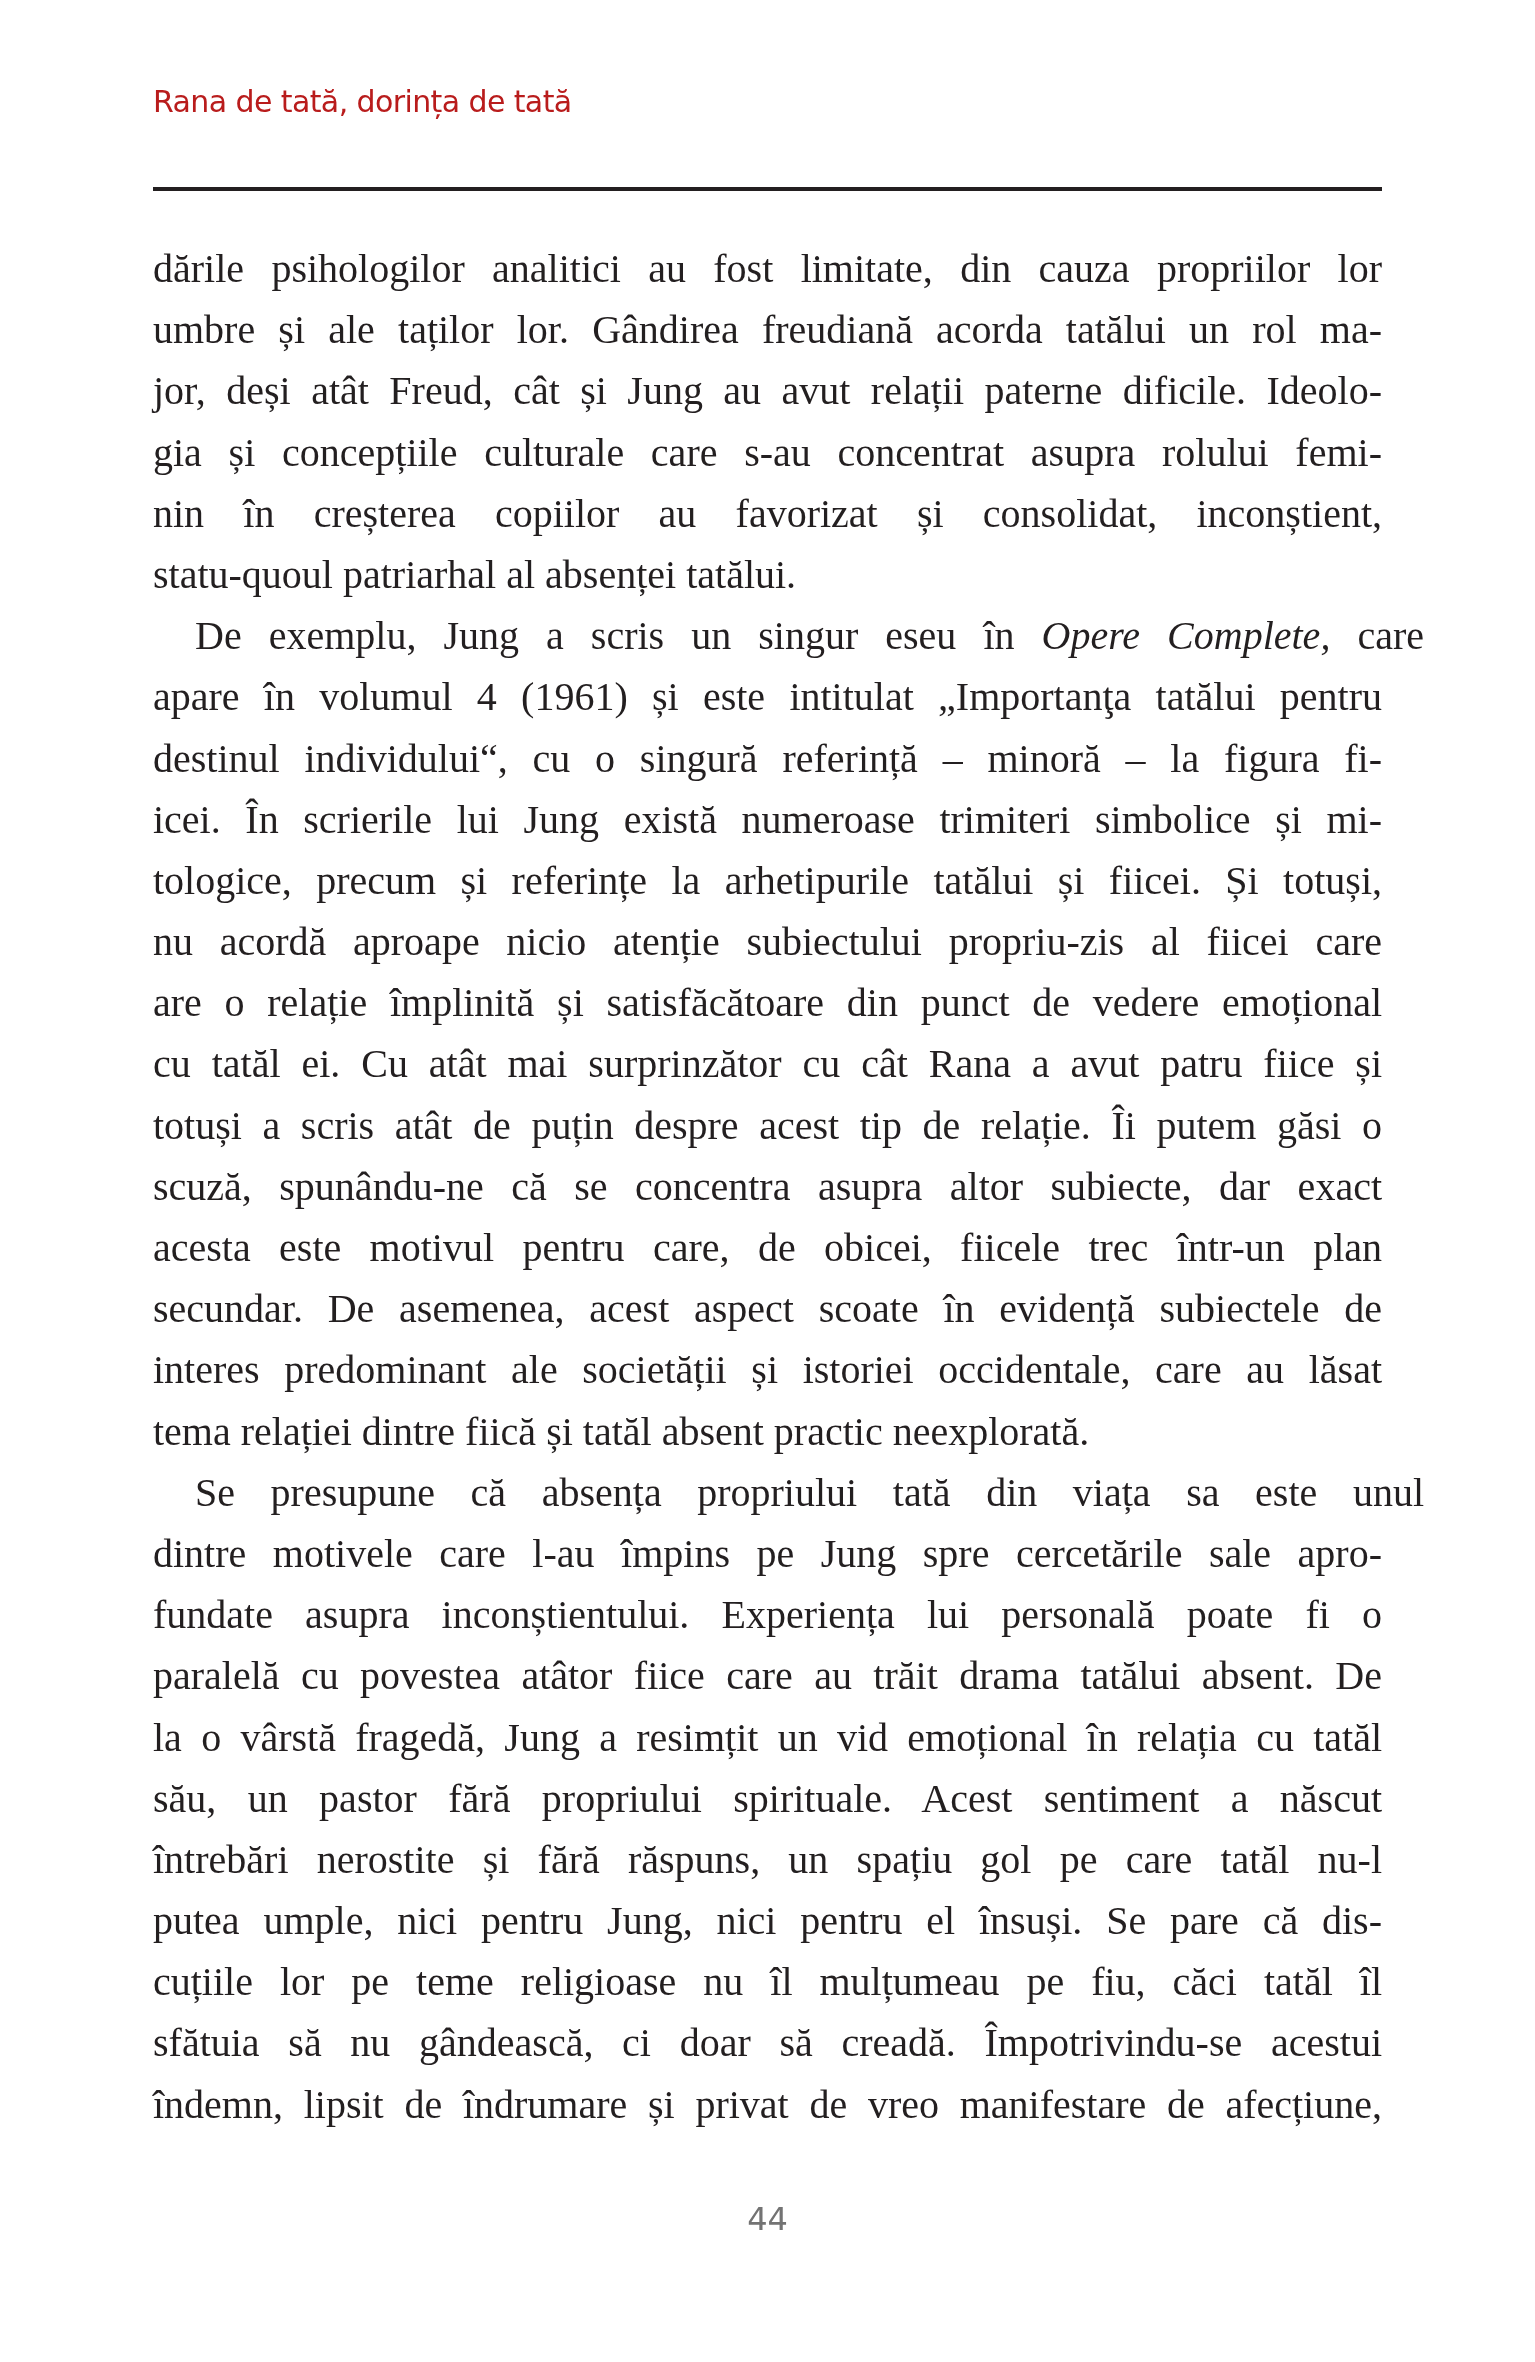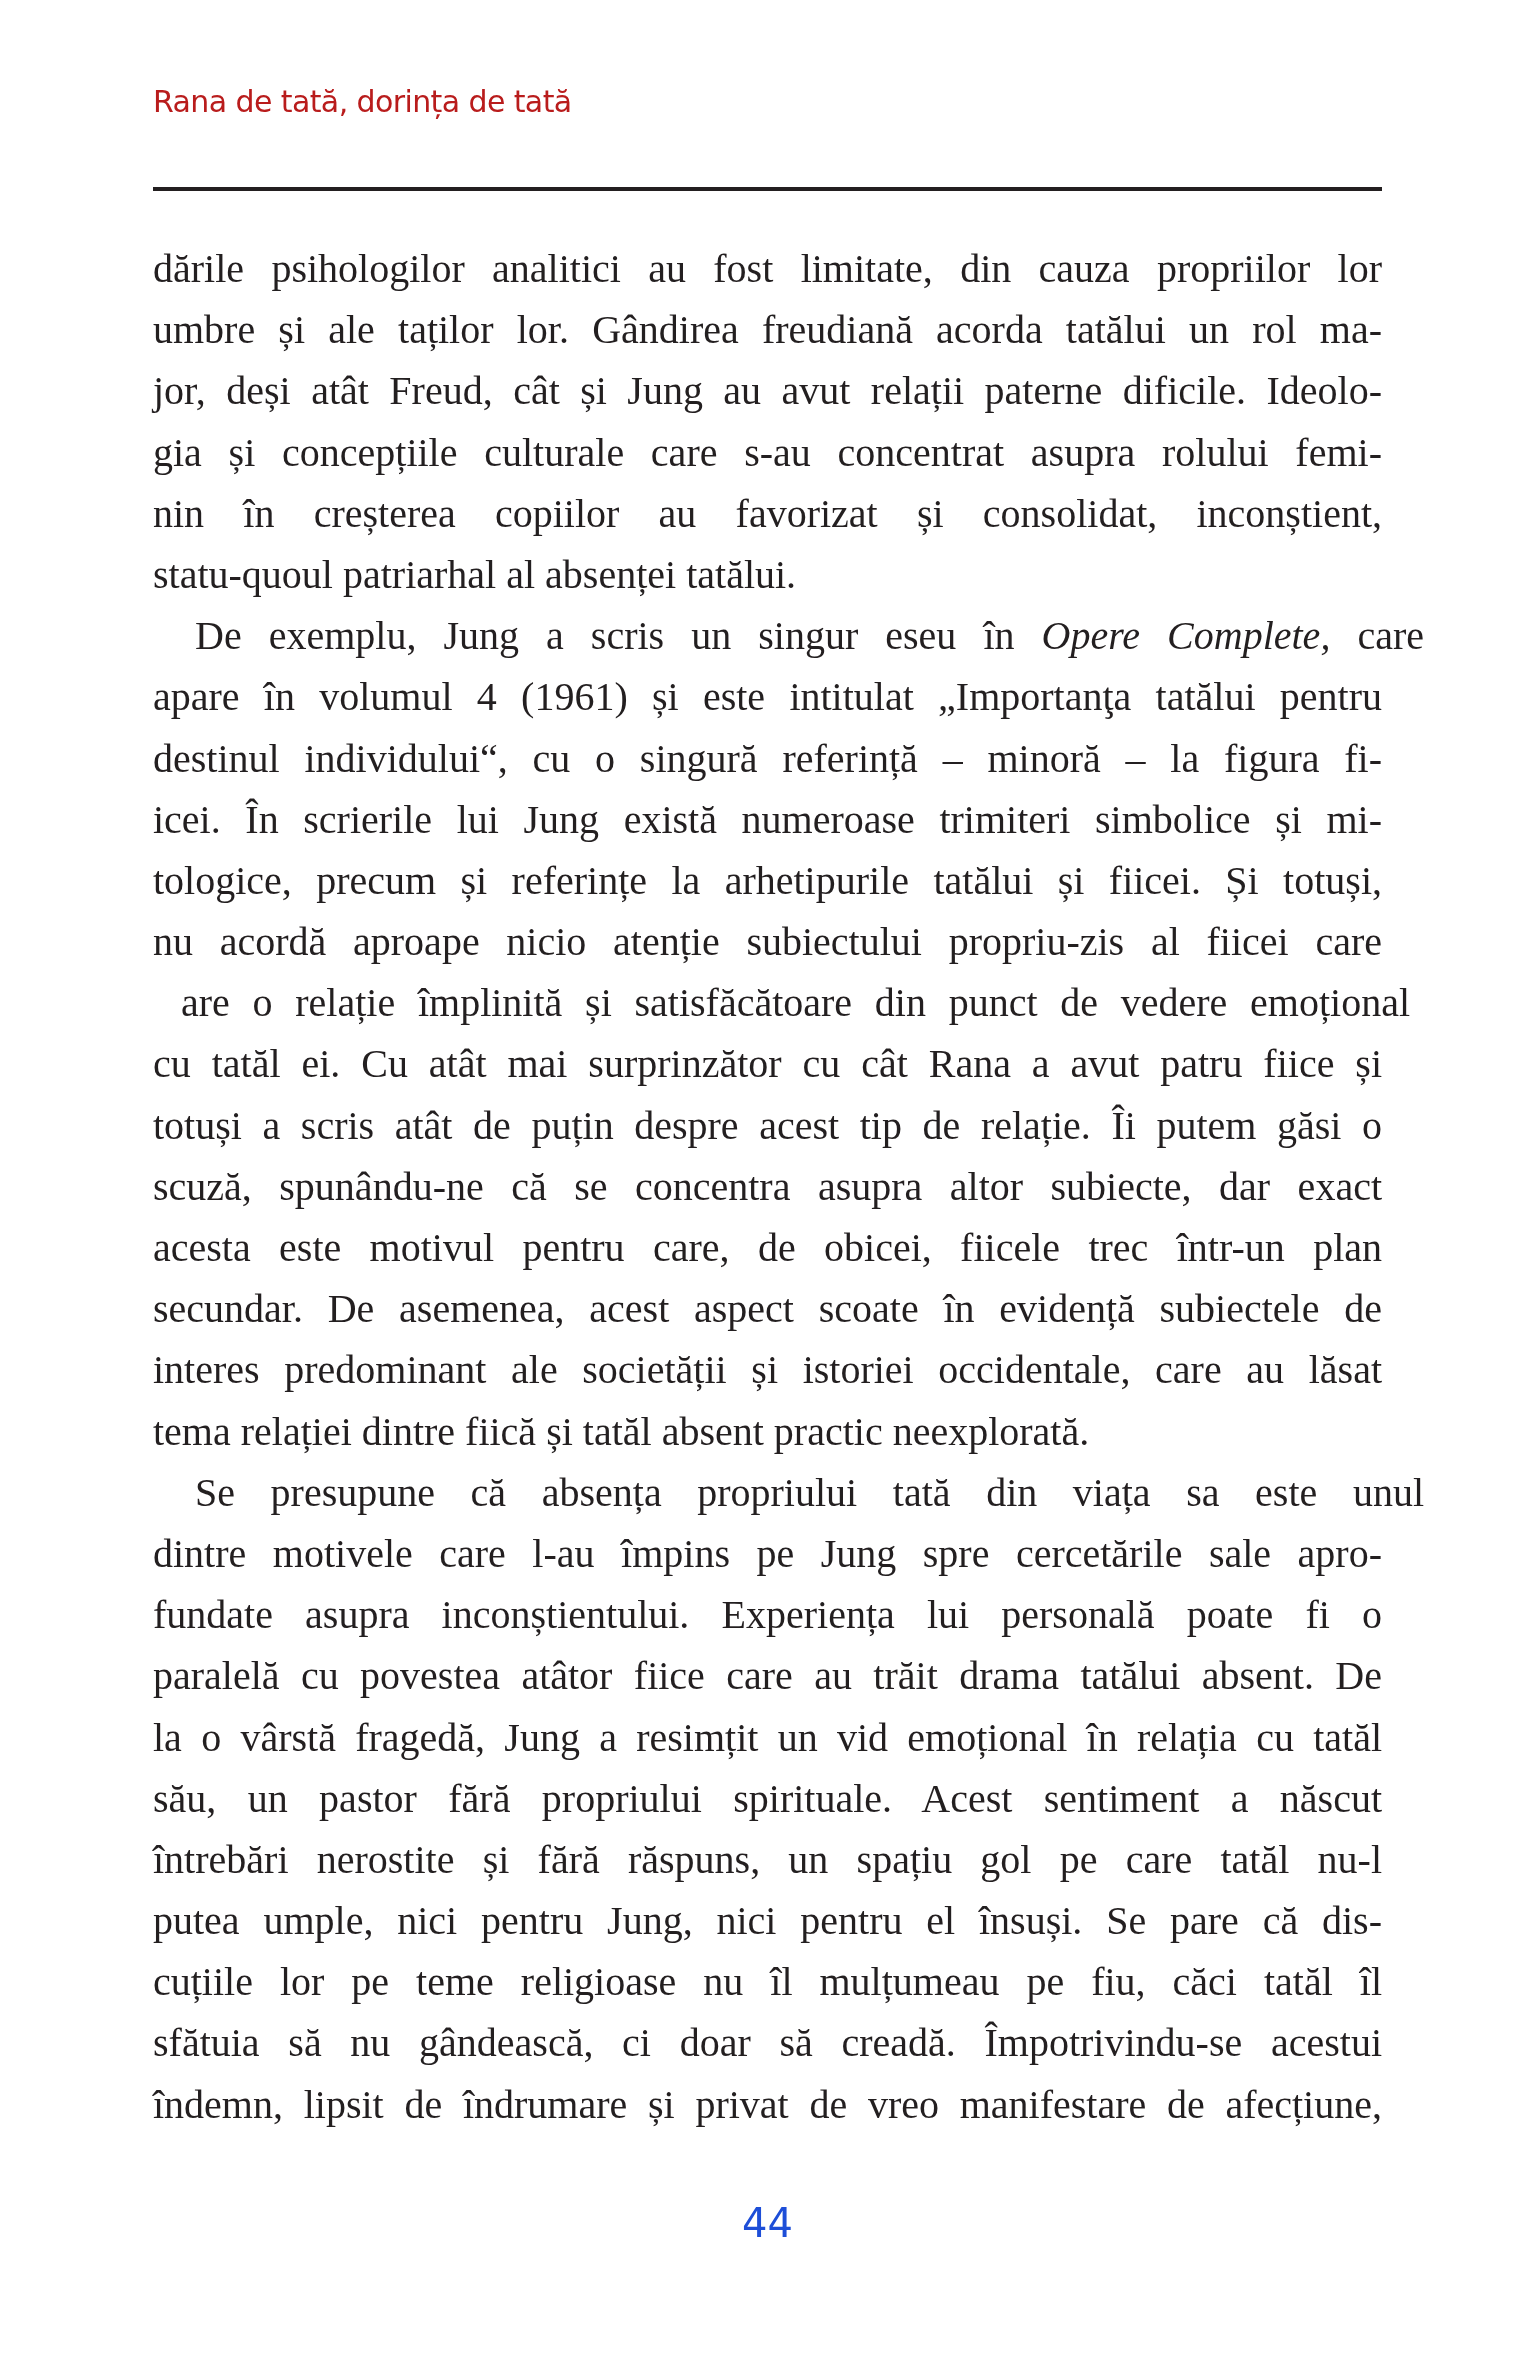--- a/index.html
+++ b/index.html
@@ -60,22 +60,22 @@
     .line em {
       font-style: italic;
     }
     .page-number {
       position: absolute;
       left: 0;
       width: 1535px;
       top: 2200px;
       text-align: center;
       font-family: "DejaVu Sans", sans-serif;
-      font-size: 40px;
-      color: #1d4ed8;
+      font-size: 32px;
+      color: #737373;
     }
   </style>
 </head>
 <body>
 
 <div class="running-head">Rana de tată, dorința de tată</div>
 <div class="head-rule"></div>
 
 <div class="body-text">
 
@@ -88,21 +88,21 @@
     <span class="line last" style="display: block;">statu-quoul patriarhal al absenței tatălui.</span>
   </div>
 
   <div>
     <span class="line indent" style="display: block; width: 1229px;"><span>De exemplu, Jung a scris un singur eseu în </span><em>Opere Complete,</em><span> care</span></span>
     <span class="line" style="display: block; width: 1229px;">apare în volumul 4 (1961) și este intitulat „Importanţa tatălui pentru</span>
     <span class="line" style="display: block; width: 1229px;">destinul individului“, cu o singură referință – minoră – la figura fi-</span>
     <span class="line" style="display: block; width: 1229px;">icei. În scrierile lui Jung există numeroase trimiteri simbolice și mi-</span>
     <span class="line" style="display: block; width: 1229px;">tologice, precum și referințe la arhetipurile tatălui și fiicei. Și totuși,</span>
     <span class="line" style="display: block; width: 1229px;">nu acordă aproape nicio atenție subiectului propriu-zis al fiicei care</span>
-    <span class="line" style="display: block; width: 1229px; margin-left: 28px;">are o relație împlinită și satisfăcătoare din punct de vedere emoțional</span>
+    <span class="line" style="display: block; width: 1229px;">are o relație împlinită și satisfăcătoare din punct de vedere emoțional</span>
     <span class="line" style="display: block; width: 1229px;">cu tatăl ei. Cu atât mai surprinzător cu cât Rana a avut patru fiice și</span>
     <span class="line" style="display: block; width: 1229px;">totuși a scris atât de puțin despre acest tip de relație. Îi putem găsi o</span>
     <span class="line" style="display: block; width: 1229px;">scuză, spunându-ne că se concentra asupra altor subiecte, dar exact</span>
     <span class="line" style="display: block; width: 1229px;">acesta este motivul pentru care, de obicei, fiicele trec într-un plan</span>
     <span class="line" style="display: block; width: 1229px;">secundar. De asemenea, acest aspect scoate în evidență subiectele de</span>
     <span class="line" style="display: block; width: 1229px;">interes predominant ale societății și istoriei occidentale, care au lăsat</span>
     <span class="line last" style="display: block;">tema relației dintre fiică și tatăl absent practic neexplorată.</span>
   </div>
 
   <div>

